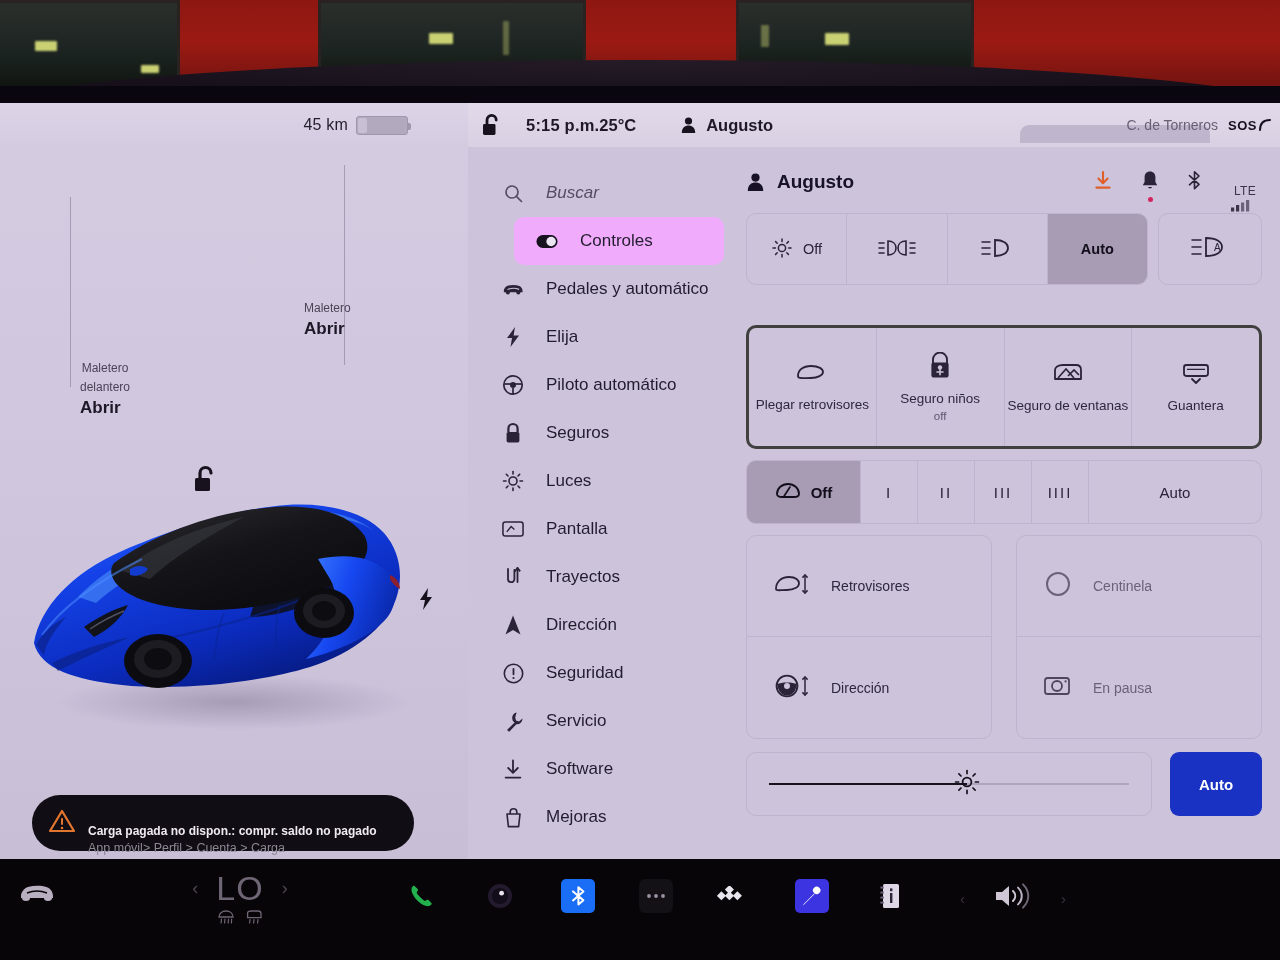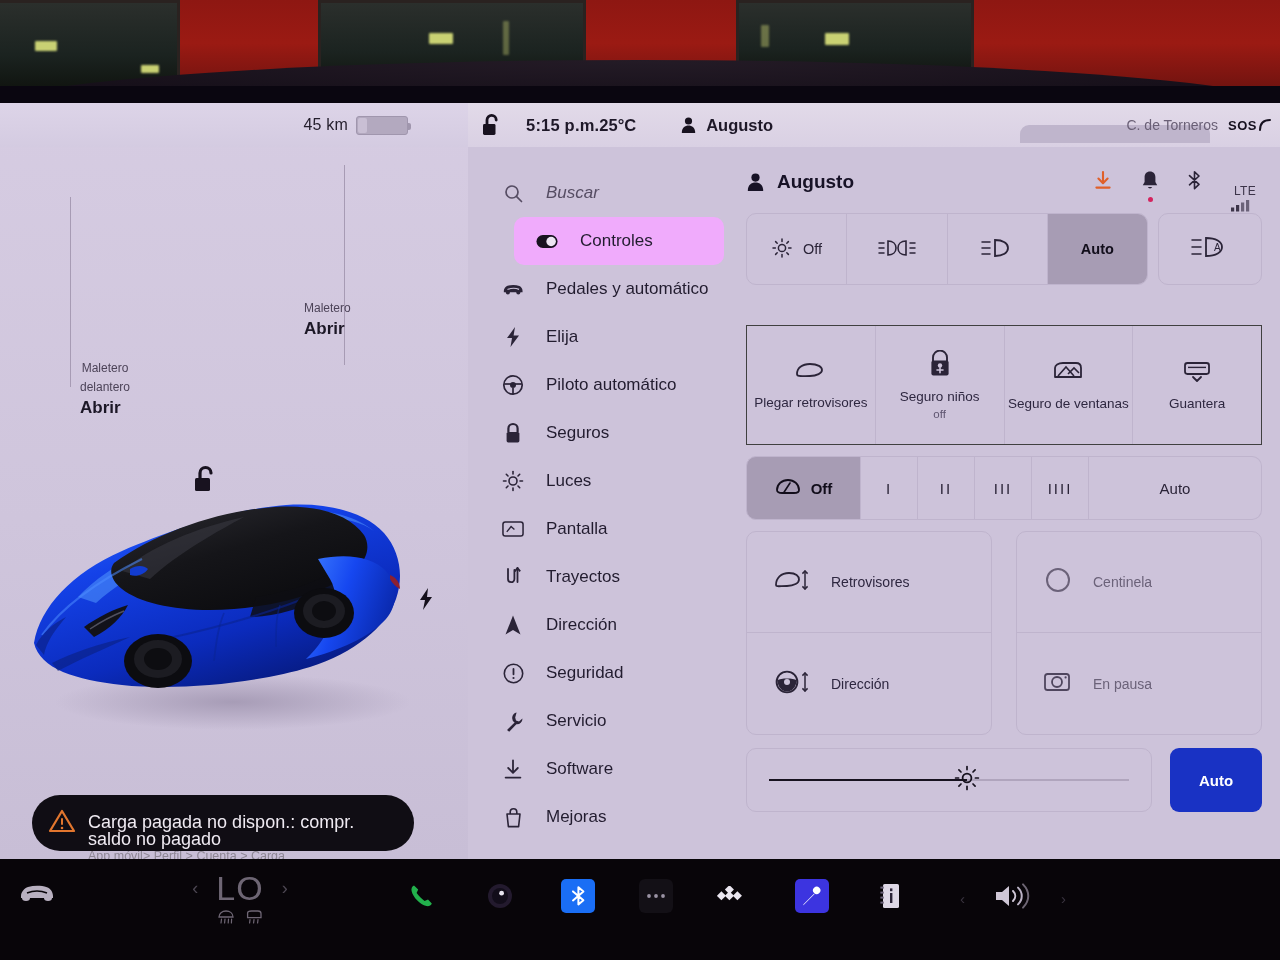--- a/index.html
+++ b/index.html
@@ -94,21 +94,21 @@
   .bolt-ico { position: absolute; left: 418px; top: 440px; }
 
   
   .toast {
     position: absolute; left: 32px; top: 692px; width: 382px; height: 56px;
     background: #100d14; border-radius: 28px;
     display: flex; align-items: center; padding: 0 16px; box-sizing: border-box;
     gap: 12px;
   }
   .toast-txt { display: flex; flex-direction: column; }
-  .toast-l1 { font-size: 18px; color: #efeaf2; font-weight: normal; line-height: 17px; margin-top: 32px; }
+  .toast-l1 { font-size: 12px; color: #efeaf2; font-weight: bold; line-height: 17px; margin-top: 32px; }
   .toast-l2 { font-size: 12.5px; color: #8d8694; line-height: 16px; }
 
   
   .media-strip {
     position: absolute; left: 0; top: 780px; width: 468px; height: 79px;
     display: flex; align-items: center;
   }
   .media-art {
     width: 56px; height: 56px; margin-left: 4px; border-radius: 8px;
     background: #c2b8cf; display: flex; align-items: center; justify-content: center;
@@ -193,21 +193,21 @@
   .lights-group {
     flex: 1; display: flex; height: 70px; border: 1px solid #bfb4cd;
     border-radius: 10px; overflow: hidden;
   }
   .lights-single {
     width: 102px; height: 70px; border: 1px solid #bfb4cd; border-radius: 10px;
     display: flex; align-items: center; justify-content: center;
   }
 
   .tile-row {
-    display: flex; height: 118px; border: 1px solid #404040; border-radius: 0;
+    display: flex; height: 118px; border: 3px solid #404040; border-radius: 10px;
     overflow: hidden; margin-bottom: 11px; margin-top: 40px;
   }
   .tile {
     flex: 1; border-right: 1px solid #bfb4cd;
     display: flex; flex-direction: column; align-items: center; justify-content: center;
     gap: 7px; box-sizing: border-box;
   }
   .tile:last-child { border-right: none; }
   .tile-label { font-size: 13.5px; color: #2e2740; text-align: center; line-height: 16px; }
   .tile-sub { font-size: 11.5px; color: #5e5570; margin-top: -4px; }

